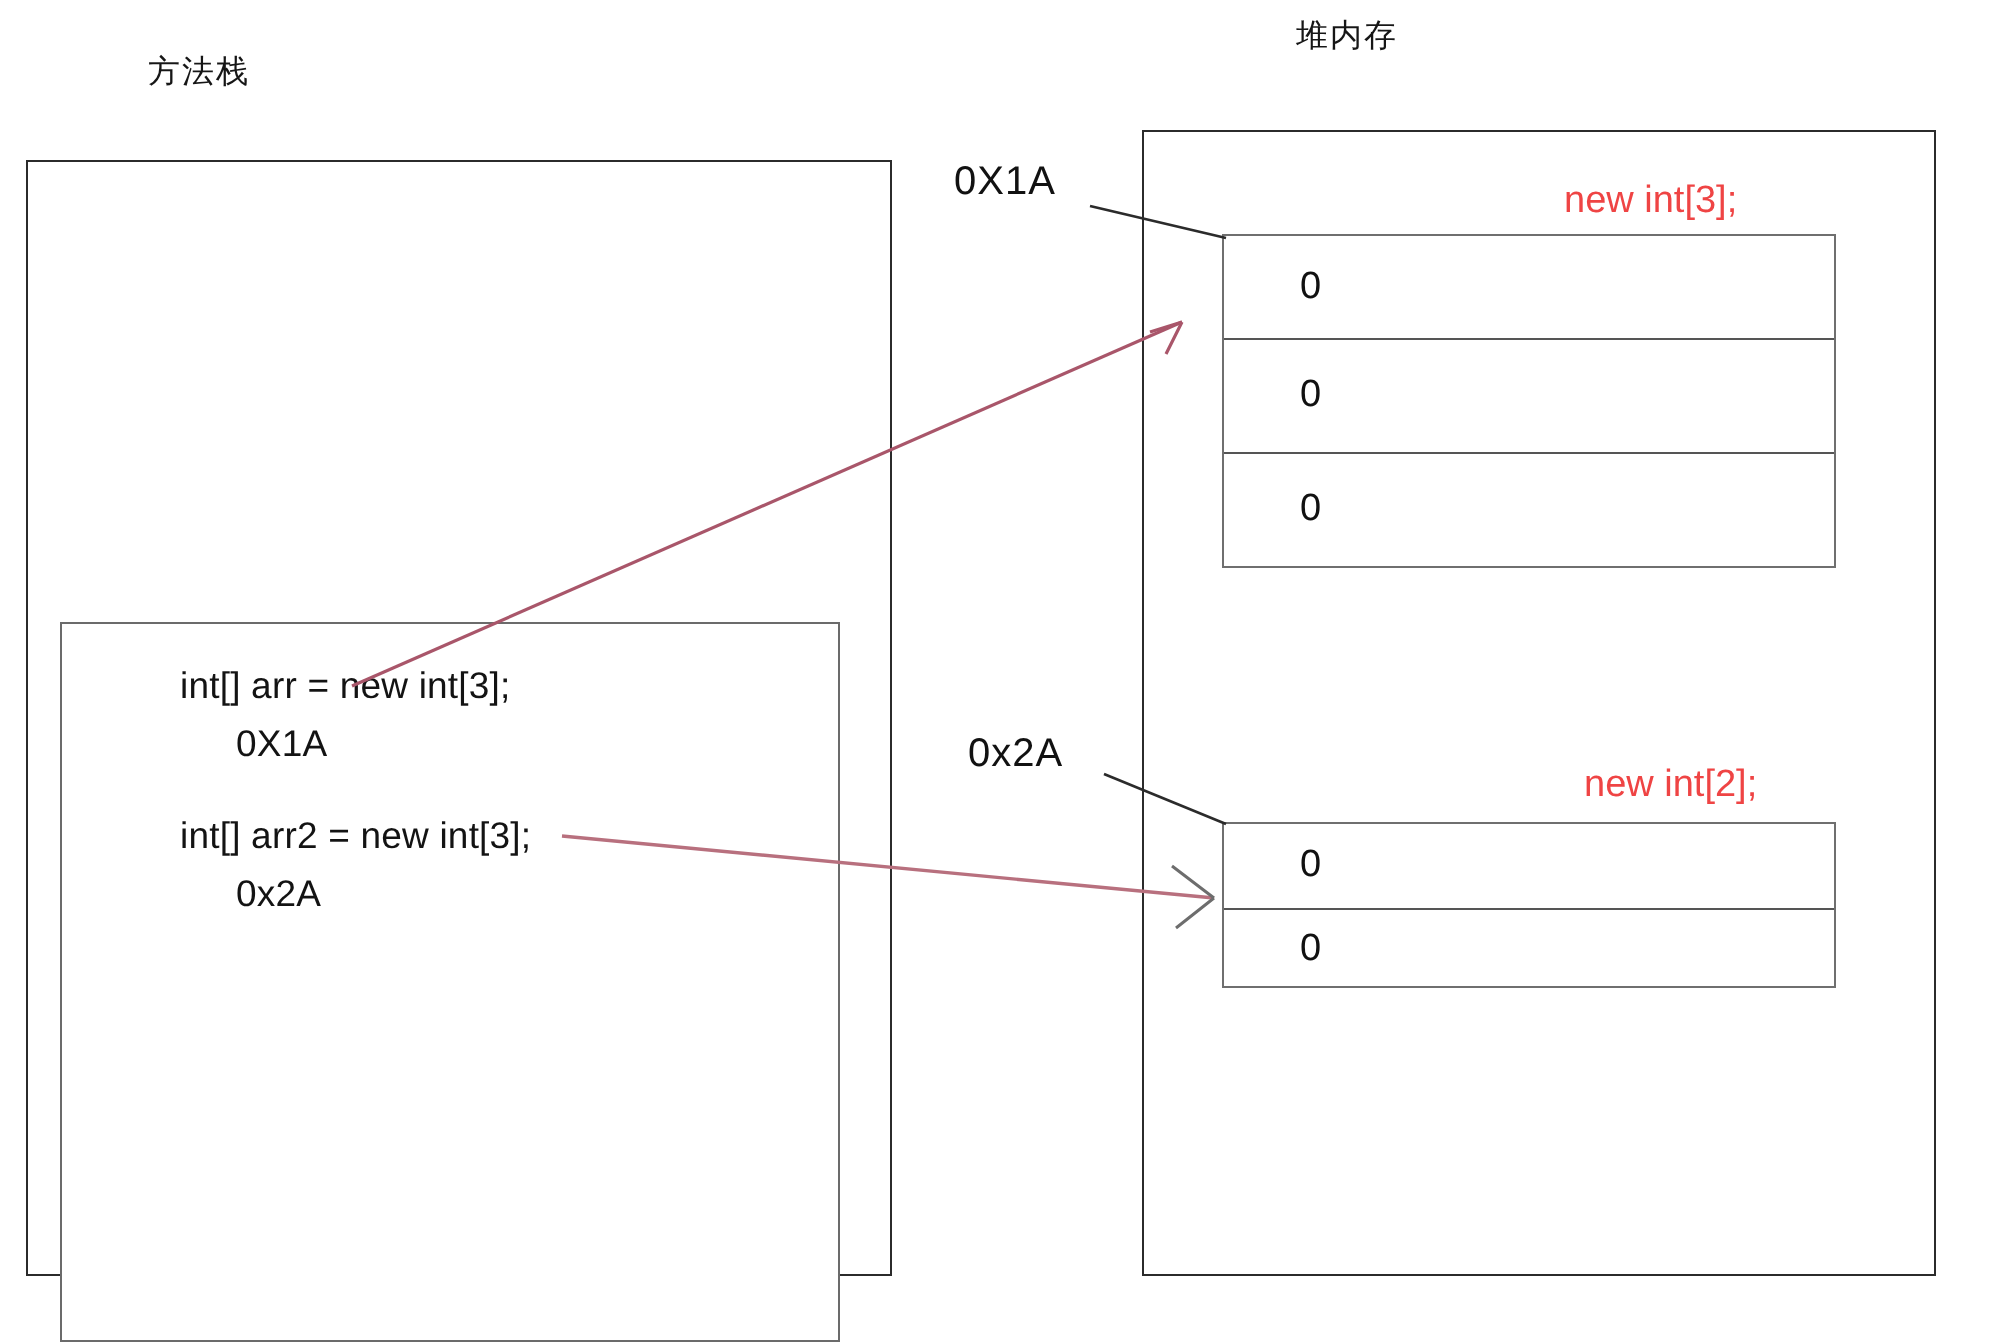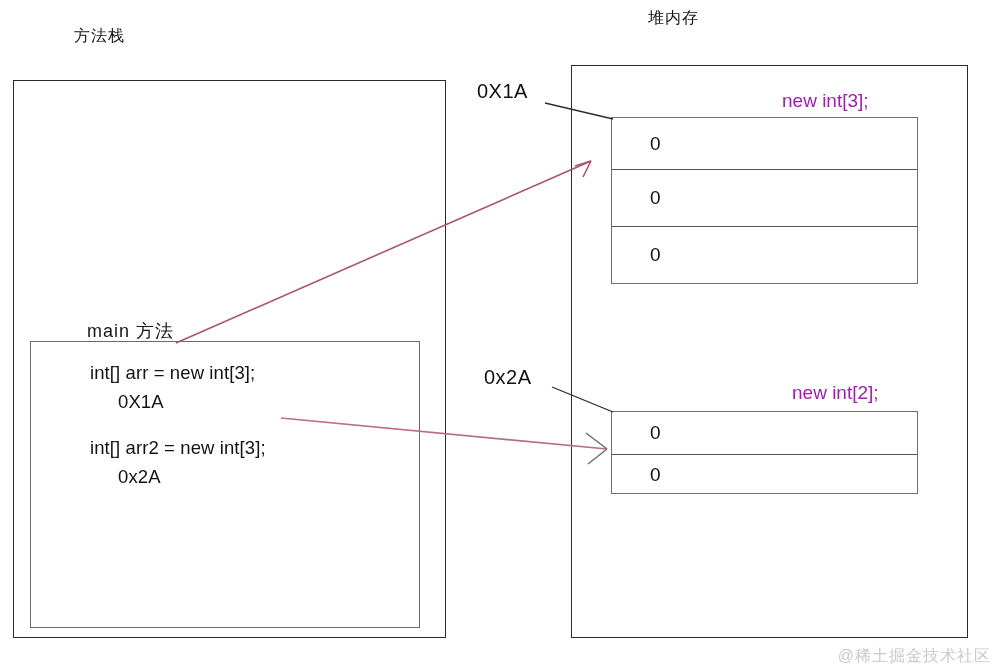--- a/index.html
+++ b/index.html
@@ -71,21 +71,21 @@
     align-items: center;
     padding-left: 38px;
     font-size: 19px;
     color: #111111;
   }
   .array-cell + .array-cell { border-top: 1.4px solid #555555; }
 
   .array-label {
     position: absolute;
     font-size: 19px;
-    color: #a21caf;
+    color: #ef4444;
     white-space: nowrap;
   }
 
   
   .addr-tag {
     position: absolute;
     font-size: 20px;
     letter-spacing: 0.5px;
     color: #111111;
     white-space: nowrap;
@@ -115,21 +115,21 @@
 <body>
 
 <div id="canvas">
 
   <div class="abs section-title" style="left:74px; top:26px;">方法栈</div>
 
   <div class="abs frame" style="left:13px; top:80px; width:433px; height:558px;">
 
     <div class="abs section-title" style="left:73px; top:206px; font-size:18px;margin-top:32px;">main 方法</div>
 
-    <div class="abs frame-inner" style="left:16px; top:260px; width:390px; height:287px;">
+    <div class="abs frame-inner" style="left:16px; top:230px; width:390px; height:360px;">
 
       <div class="code-block">
         <div class="code-line">int[] arr = new int[3];</div>
         <div class="code-line indent">0X1A</div>
         <div class="code-line gap2">int[] arr2 = new int[3];</div>
         <div class="code-line indent">0x2A</div>
       </div>
 
     </div>
   </div>
@@ -164,15 +164,14 @@
     <path d="M 552 387 L 613 412" fill="none" stroke="#2b2b2b" stroke-width="1.3"></path>
 
     <path d="M 176 343 L 591 161" fill="none" stroke="#a9566a" stroke-width="1.6"></path>
     <path d="M 591 161 L 575 166 M 591 161 L 583 177" fill="none" stroke="#a9566a" stroke-width="1.6"></path>
 
     <path d="M 281 418 L 607 449" fill="none" stroke="#b8707e" stroke-width="1.7"></path>
     <path d="M 607 449 L 586 433 M 607 449 L 588 464" fill="none" stroke="#6d6d6d" stroke-width="1.5"></path>
 
   </svg>
 
-  <div class="watermark">@稀土掘金技术社区</div>
 
 </div>
 
 </body></html>

